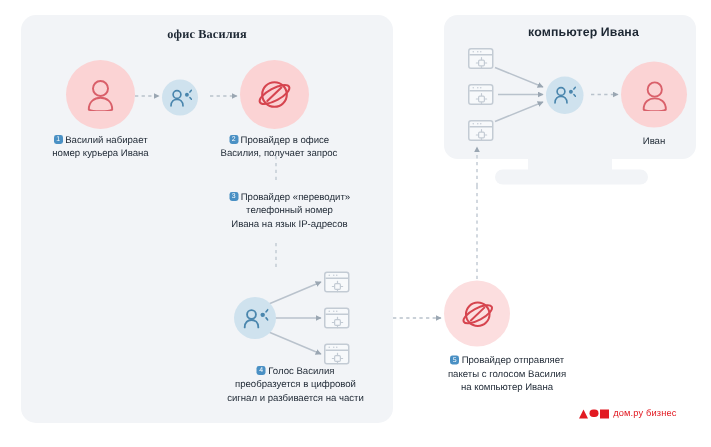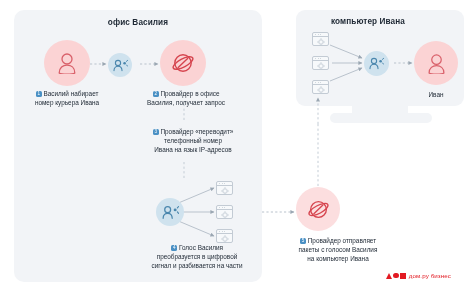--- a/index.html
+++ b/index.html
@@ -31,22 +31,22 @@
 
   .panel-title{
     position:absolute;
     font-size:8.2px;
     font-weight:bold;
     color:#1d2733;
     letter-spacing:.1px;
     text-align:center;
     white-space:nowrap;
   }
-  #title-office{ left:14px; top:18px; width:248px; }
-  #title-computer{ left:284px; top:17px; width:168px; }
+  #title-office{ left:14px; top:18px; width:248px;font-family:Liberation Serif, serif; }
+  #title-computer{ left:305px; top:17px; width:168px; }
 
   
   .node{
     position:absolute;
     border-radius:50%;
     display:flex;align-items:center;justify-content:center;
   }
   .node svg{display:block;}
   .node-pink{ background:#fbd3d4; }
   .node-pink-light{ background:#fcdedf; }

